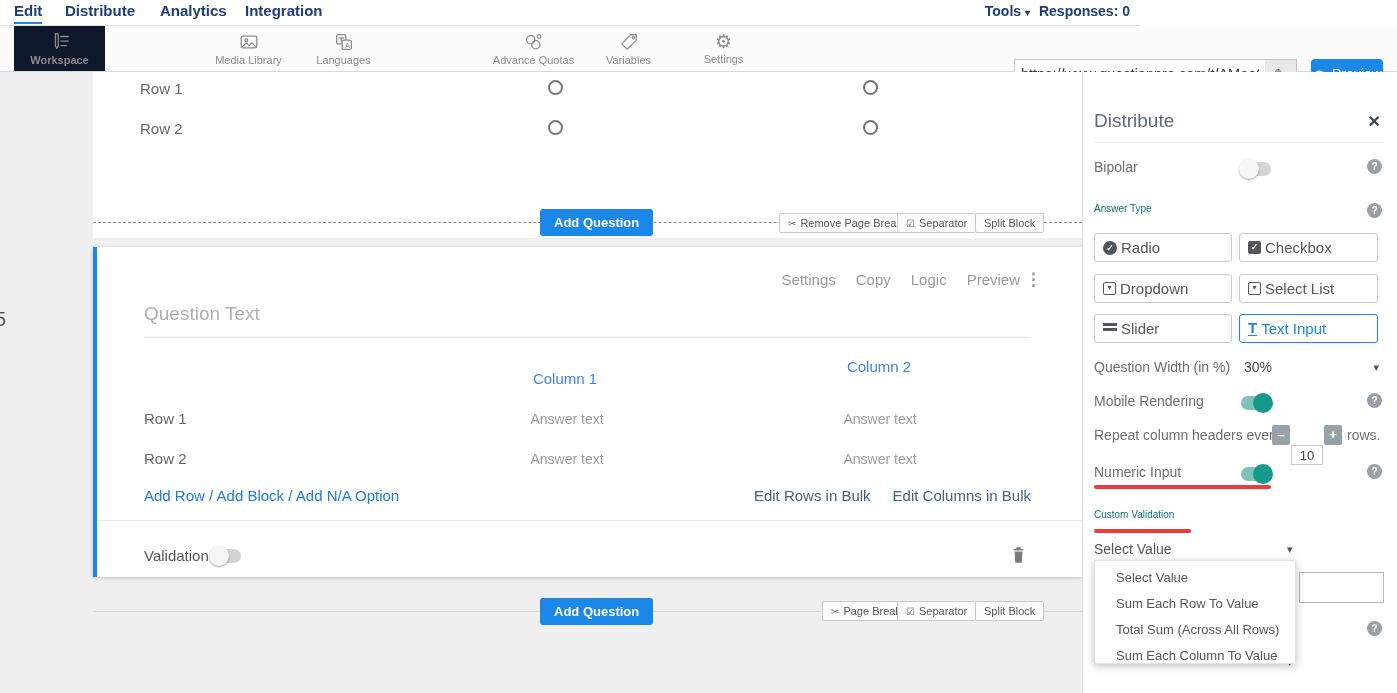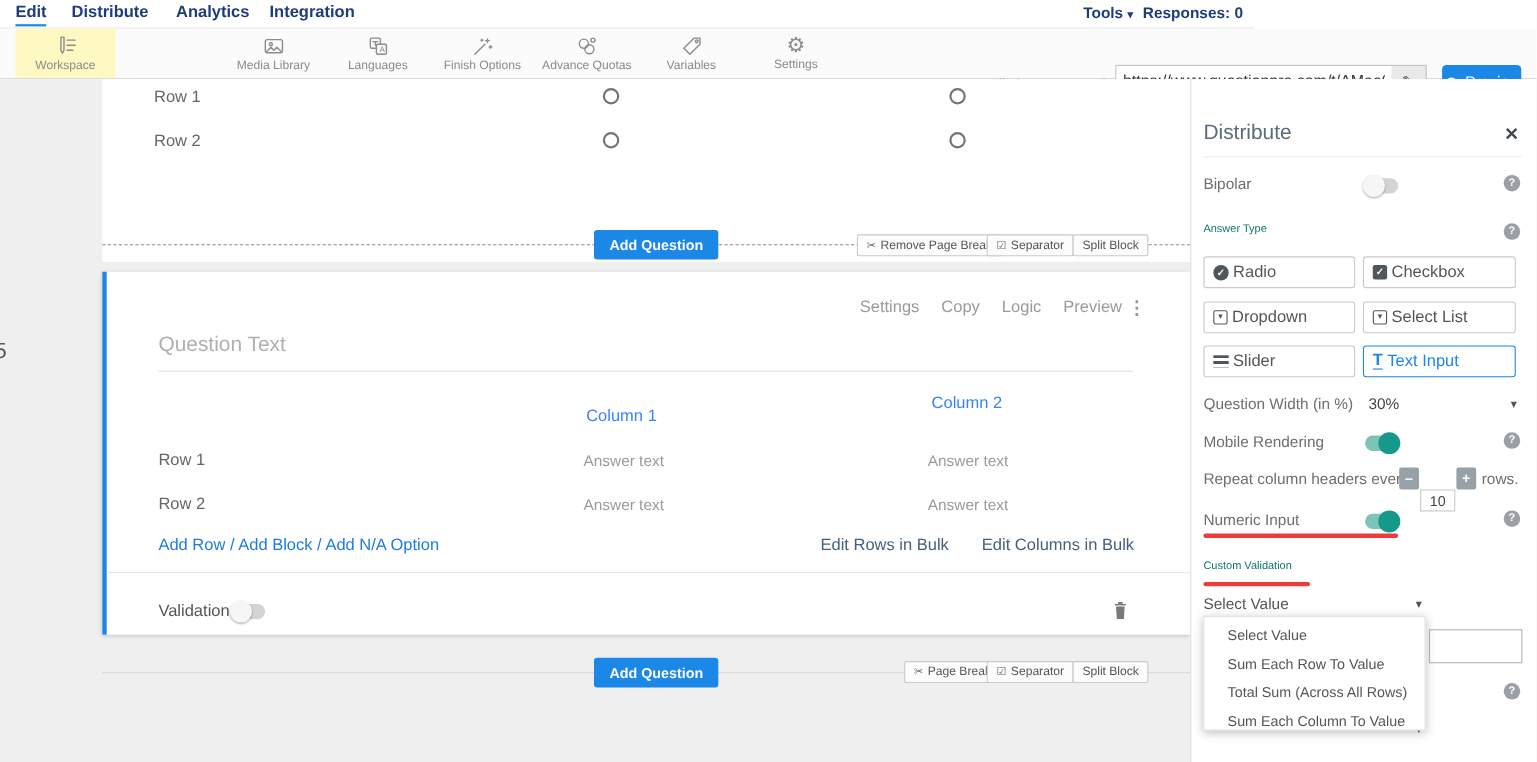--- a/index.html
+++ b/index.html
@@ -10,21 +10,21 @@
   
   .topnav { left:0; top:0; width:1140px; height:26px; background:#fff; border-bottom:1px solid #e3e3e3; }
   .nav-item { position:absolute; top:2px; font-size:15px; color:#1d3c78; font-weight:700; cursor:pointer; padding-bottom:3px; }
   .nav-item.active { border-bottom:2px solid #1b87e6; }
   .nav-right { position:absolute; top:3px; font-size:14px; color:#1d3c78; font-weight:700; cursor:pointer; }
   .nav-caret { font-size:10px; color:#1d3c78; }
 
   
   .toolbar { left:0; top:26px; width:1397px; height:46px; background:#fbfbfb; border-bottom:1px solid #d8d8d8; }
   .tb-tab { position:absolute; top:0; height:45px; display:flex; flex-direction:column; align-items:center; justify-content:center; gap:1px; cursor:pointer; }
-  .tb-tab.active { background:#fef9c3; }
+  .tb-tab.active { background:#0f172a;font-weight:bold; }
   .tb-tab .lbl { font-size:11px; color:#8a8a8a; white-space:nowrap; }
   .tb-tab svg { stroke:#8c8c8c; fill:none; stroke-width:1.4; stroke-linecap:round; stroke-linejoin:round; }
   .gear-char { font-size:19px; color:#8c8c8c; line-height:20px; }
   .saved { position:absolute; top:43px; font-size:13px; font-style:italic; color:#4a4a4a; }
   .urlbox { position:absolute; left:1014px; top:33px; width:283px; height:30px; border:1px solid #c4c4c4; background:#e9e9e9; display:flex; align-items:center; }
   .urlbox input { border:none; outline:none; height:28px; width:250px; padding:0 6px; font-size:14.5px; color:#333; font-family:"Liberation Sans", sans-serif; background:#fff; }
   .pencil { width:30px; text-align:center; font-size:14px; color:#555; cursor:pointer; }
   .preview-btn { position:absolute; left:1311px; top:33px; width:72px; height:30px; background:#1b87e6; border-radius:4px; color:#fff; font-size:14px; display:flex; align-items:center; justify-content:center; gap:5px; cursor:pointer; }
 
   
@@ -45,21 +45,21 @@
   .ed-menu span { font-size:15px; color:#9a9a9a; cursor:pointer; }
   .kebab { position:absolute; right:40px; top:22px; font-size:17px; color:#9a9a9a; font-weight:700; cursor:pointer; }
   .qtext { position:absolute; left:47px; top:56px; font-size:19px; color:#b0b0b0; cursor:text; }
   .qtext-line { position:absolute; left:47px; right:52px; top:90px; border-bottom:1px solid #e0e0e0; }
   .colhead { position:absolute; transform:translateX(-50%); font-size:15px; color:#3b82f6; }
   .rowlabel { position:absolute; left:47px; font-size:15px; color:#666; }
   .anscell { position:absolute; transform:translateX(-50%); font-size:14px; color:#9b9b9b; cursor:text; }
   .addlinks { position:absolute; left:47px; top:240px; font-size:15px; color:#1e7be0; }
   .addlinks a { color:#1e7be0; text-decoration:none; cursor:pointer; }
   .bulklinks { position:absolute; right:51px; top:240px; display:flex; gap:22px; }
-  .bulklinks span { font-size:15px; color:#44607d; cursor:pointer;margin-left:8px; }
+  .bulklinks span { font-size:15px; color:#44607d; cursor:pointer; }
   .ed-divider { position:absolute; left:0; right:0; top:273px; border-top:1px solid #e8e8e8; }
   .validation-lbl { position:absolute; left:47px; top:300px; font-size:15px; color:#555; }
 
   
   .toggle { position:relative; width:30px; height:14px; border-radius:7px; cursor:pointer; display:inline-block; }
   .toggle .knob { position:absolute; top:-3px; width:20px; height:20px; border-radius:50%; }
   .toggle.off { background:#d4d4d4; }
   .toggle.off .knob { left:-2px; background:#f6f6f6; box-shadow:0 1px 2px rgba(0,0,0,0.35); }
   .toggle.on { background:#7cc3b9; }
   .toggle.on .knob { right:-2px; background:#14998a; }
@@ -124,28 +124,20 @@
     </div>
     <div class="tb-tab" style="left:296px;width:95px">
       <svg width="22" height="22" viewBox="0 0 24 24">
           <rect x="4" y="4" width="10" height="10" rx="1.5"></rect>
           <path d="M6.5 7.5h5M9 7.5V11"></path>
           <rect x="10" y="10" width="10" height="10" rx="1.5" fill="#fbfbfb"></rect>
           <text x="13" y="18" font-size="8" fill="#8c8c8c" stroke="none" font-family="Liberation Sans">A</text>
         </svg>
       <span class="lbl">Languages</span>
     </div>
-    <div class="tb-tab" style="left:391px;width:95px">
-      <svg width="22" height="22" viewBox="0 0 24 24">
-          <path d="M4 20L14 10"></path>
-          <path d="M16.5 3.5l.8 2.2 2.2.8-2.2.8-.8 2.2-.8-2.2-2.2-.8 2.2-.8z" fill="#8c8c8c" stroke="none"></path>
-          <path d="M19.5 11.5v2.6M18.2 12.8h2.6M11 5v2M10 6h2"></path>
-        </svg>
-      <span class="lbl">Finish Options</span>
-    </div>
     <div class="tb-tab" style="left:486px;width:95px">
       <svg width="22" height="22" viewBox="0 0 24 24">
           <circle cx="8.5" cy="9.5" r="4.5"></circle>
           <circle cx="14" cy="15" r="4.5"></circle>
           <circle cx="17.5" cy="6" r="2"></circle>
         </svg>
       <span class="lbl">Advance Quotas</span>
     </div>
     <div class="tb-tab" style="left:581px;width:95px">
       <svg width="22" height="22" viewBox="0 0 24 24">

